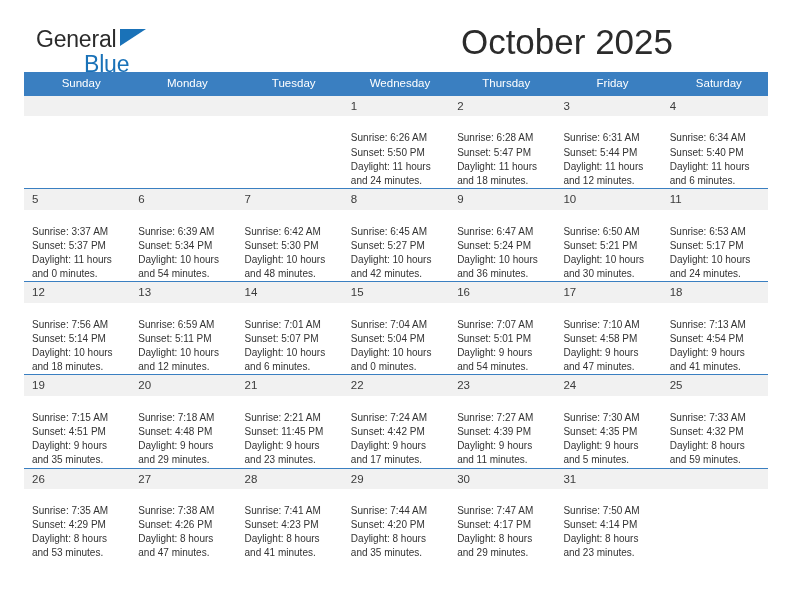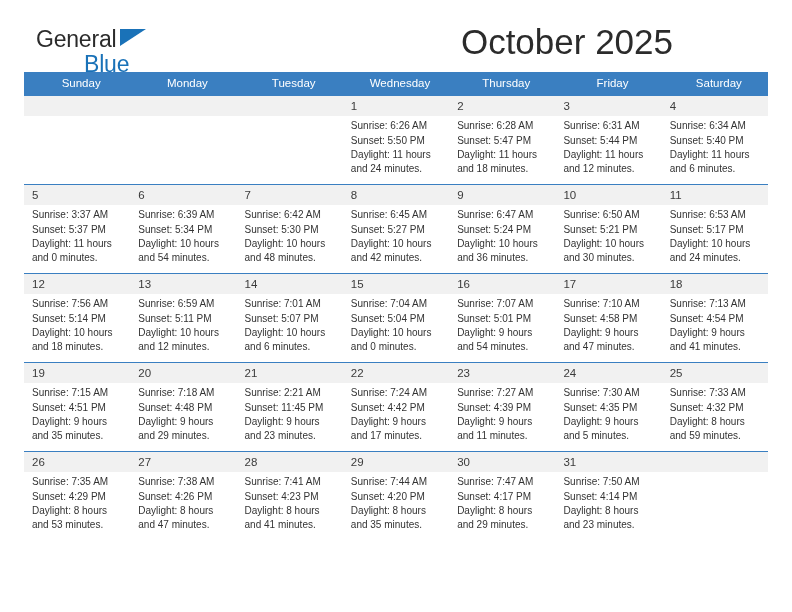--- a/index.html
+++ b/index.html
@@ -113,20 +113,21 @@
     min-height: 14px;
   }
   .daynum.empty {
     color: transparent;
   }
   .lines {
     padding: 3px 7px 0 8px;
     font-size: 10px;
     line-height: 1.42;
     color: #333333;
+    margin-top: 12px;
   }
   .lines div {
     white-space: nowrap;
   }
   .lines .wrap {
     white-space: normal;
   }
 </style>
 </head>
 <body>

